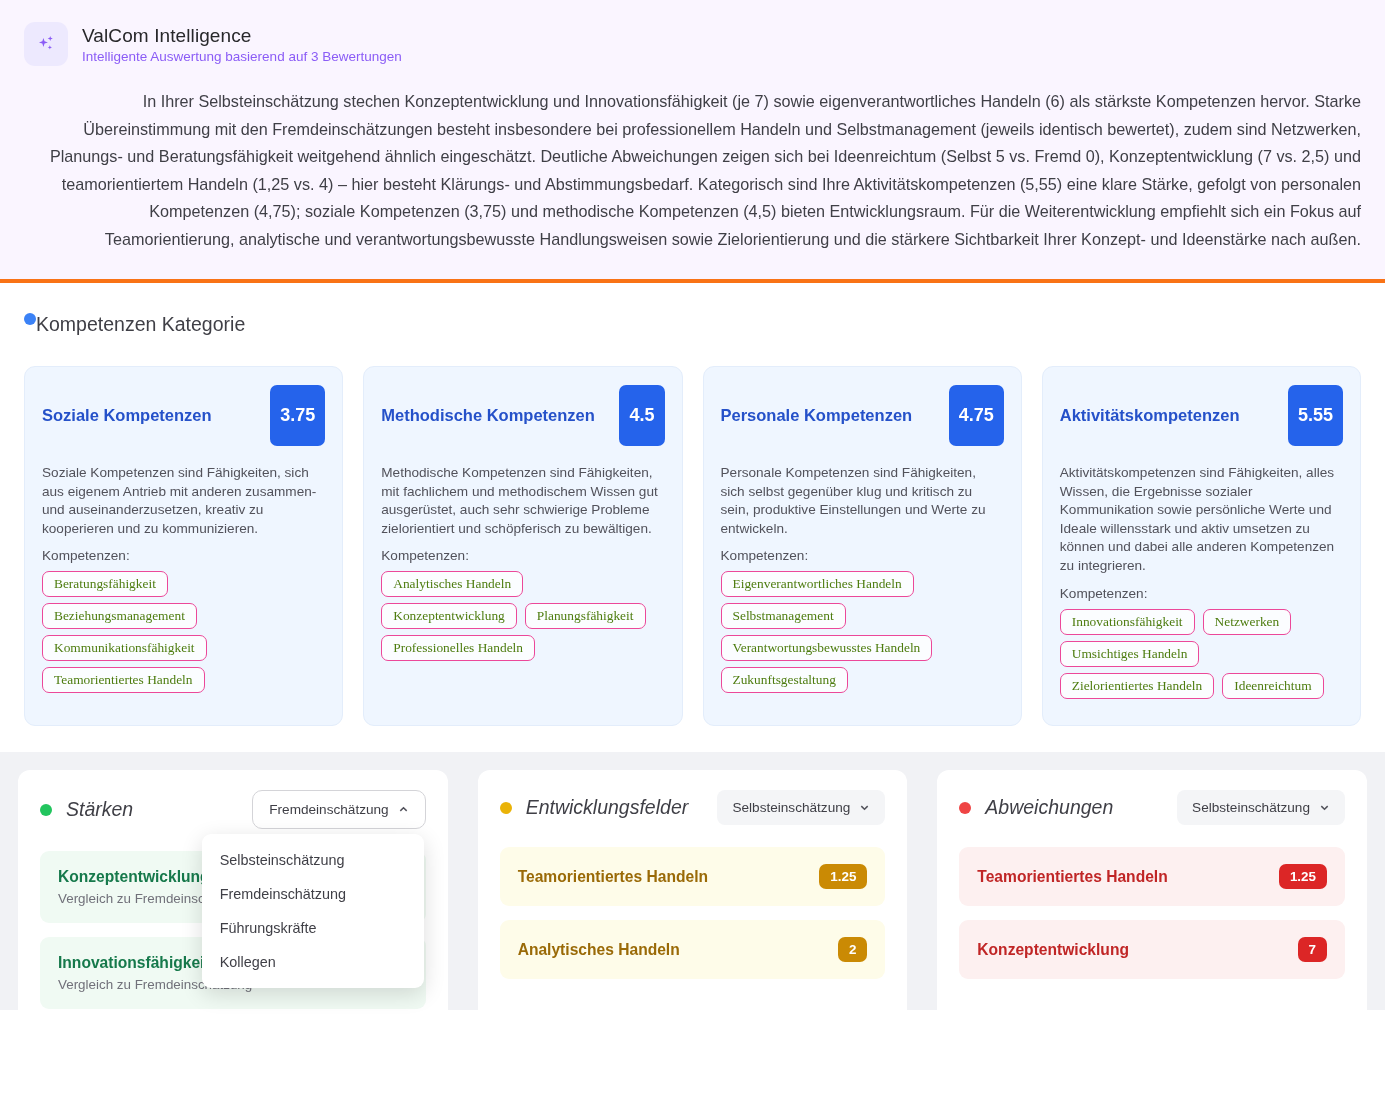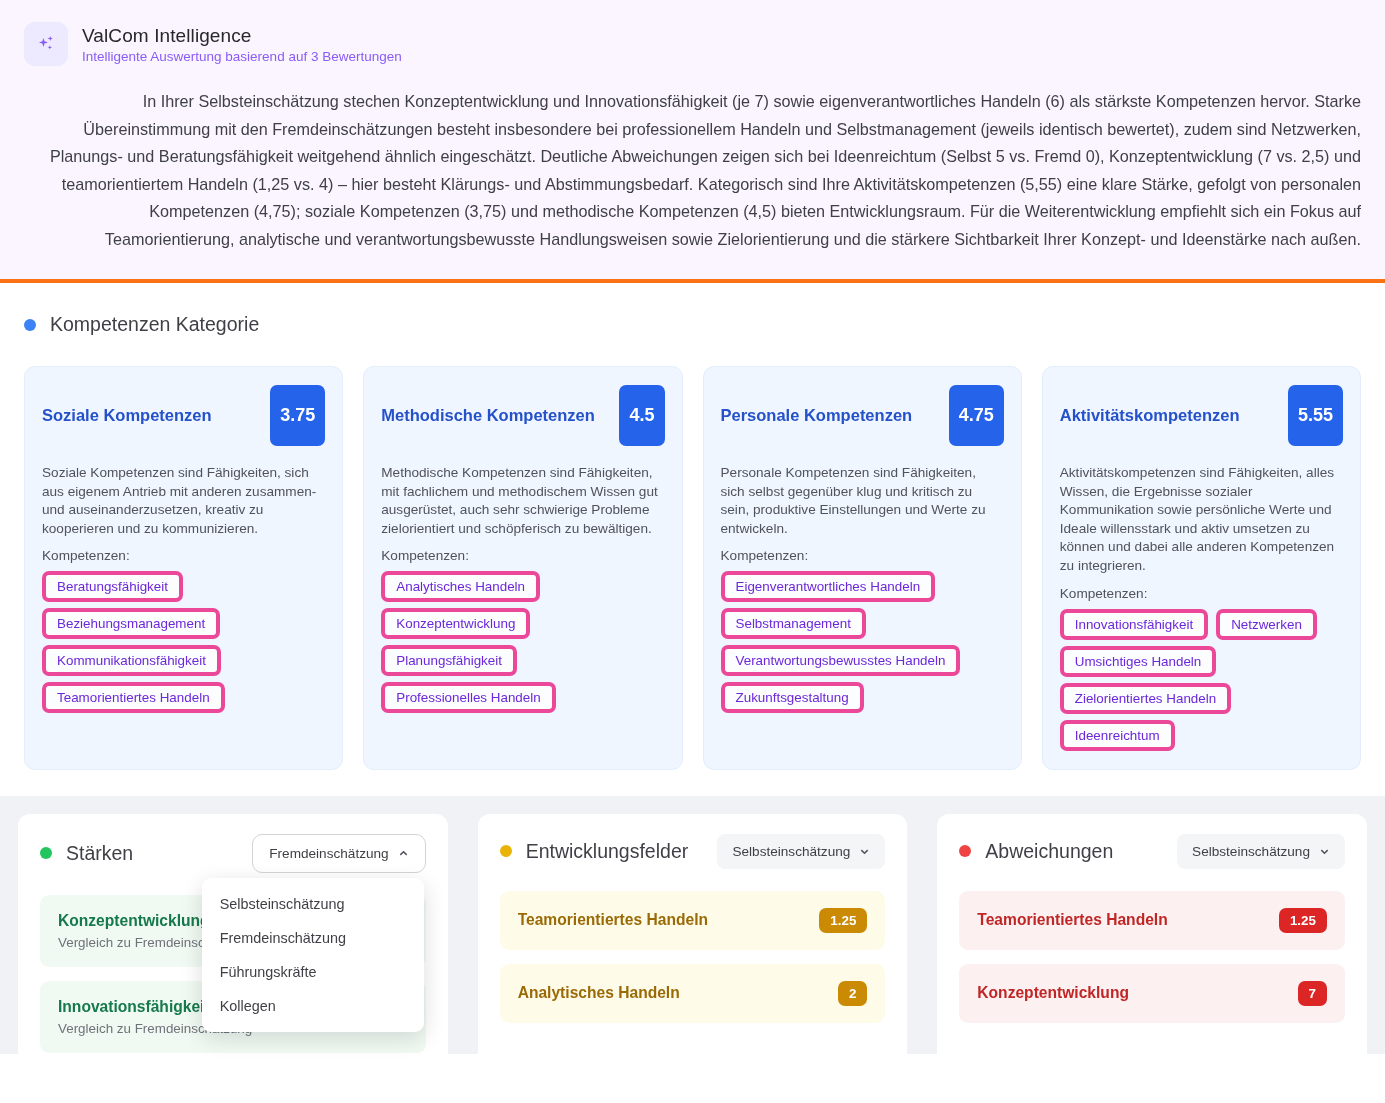--- a/index.html
+++ b/index.html
@@ -49,21 +49,21 @@
     max-width: 1345px;
     text-align: right;
   }
 
   
   .cat-section {
     background: #ffffff;
     padding: 30px 24px 26px 24px;
   }
   .section-title {
-    display: flex; align-items: center; gap: 14px;
+    display: flex; 
     margin-bottom: 30px;
   }
   .dot { width: 12px; height: 12px; border-radius: 50%; flex: 0 0 auto; }
   .dot-blue { background: #3b82f6; }
   .dot-green { background: #22c55e; }
   .dot-amber { background: #eab308; }
   .dot-red { background: #ef4444; }
   .section-title span.lbl {
     font-size: 19.5px;
     color: #3f3f46;
@@ -107,26 +107,27 @@
   }
   .comp-label {
     font-size: 13.6px;
     color: #52525b;
     margin-top: 10px;
     margin-bottom: 8px;
   }
   .tag-wrap { display: flex; flex-wrap: wrap; gap: 6px 8px; }
   .tag {
     background: #fbfdff;
-    border: 4px solid #ec4899;
+    border: 1px solid #ec4899;
     border-radius: 7px;
     padding: 4px 11px;
     font-size: 13.4px;
-    color: #6d28d9;
+    color: #4d7c0f;
     white-space: nowrap;
+    font-family: Liberation Serif, serif;
   }
 
   
   .bottom {
     background: #f1f2f5;
     padding: 18px 18px 0 18px;
     display: grid;
     grid-template-columns: repeat(3, 1fr);
     gap: 30px;
     height: 258px;
@@ -136,21 +137,21 @@
     border-radius: 12px;
     padding: 20px 22px;
     position: relative;
     overflow: visible;
   }
   .panel-head {
     display: flex; align-items: center; gap: 14px;
     margin-bottom: 22px;
     position: relative;
   }
-  .panel-title { font-size: 19.5px; color: #3f3f46; }
+  .panel-title { font-size: 19.5px; color: #3f3f46; font-style: italic; }
   .dd-wrap { margin-left: auto; position: relative; }
   .dd-btn {
     background: #f4f5f7;
     border: 1px solid transparent;
     border-radius: 8px;
     font-size: 13.6px;
     color: #3f3f46;
     padding: 9px 14px;
     display: flex; align-items: center; gap: 9px;
     cursor: pointer;

